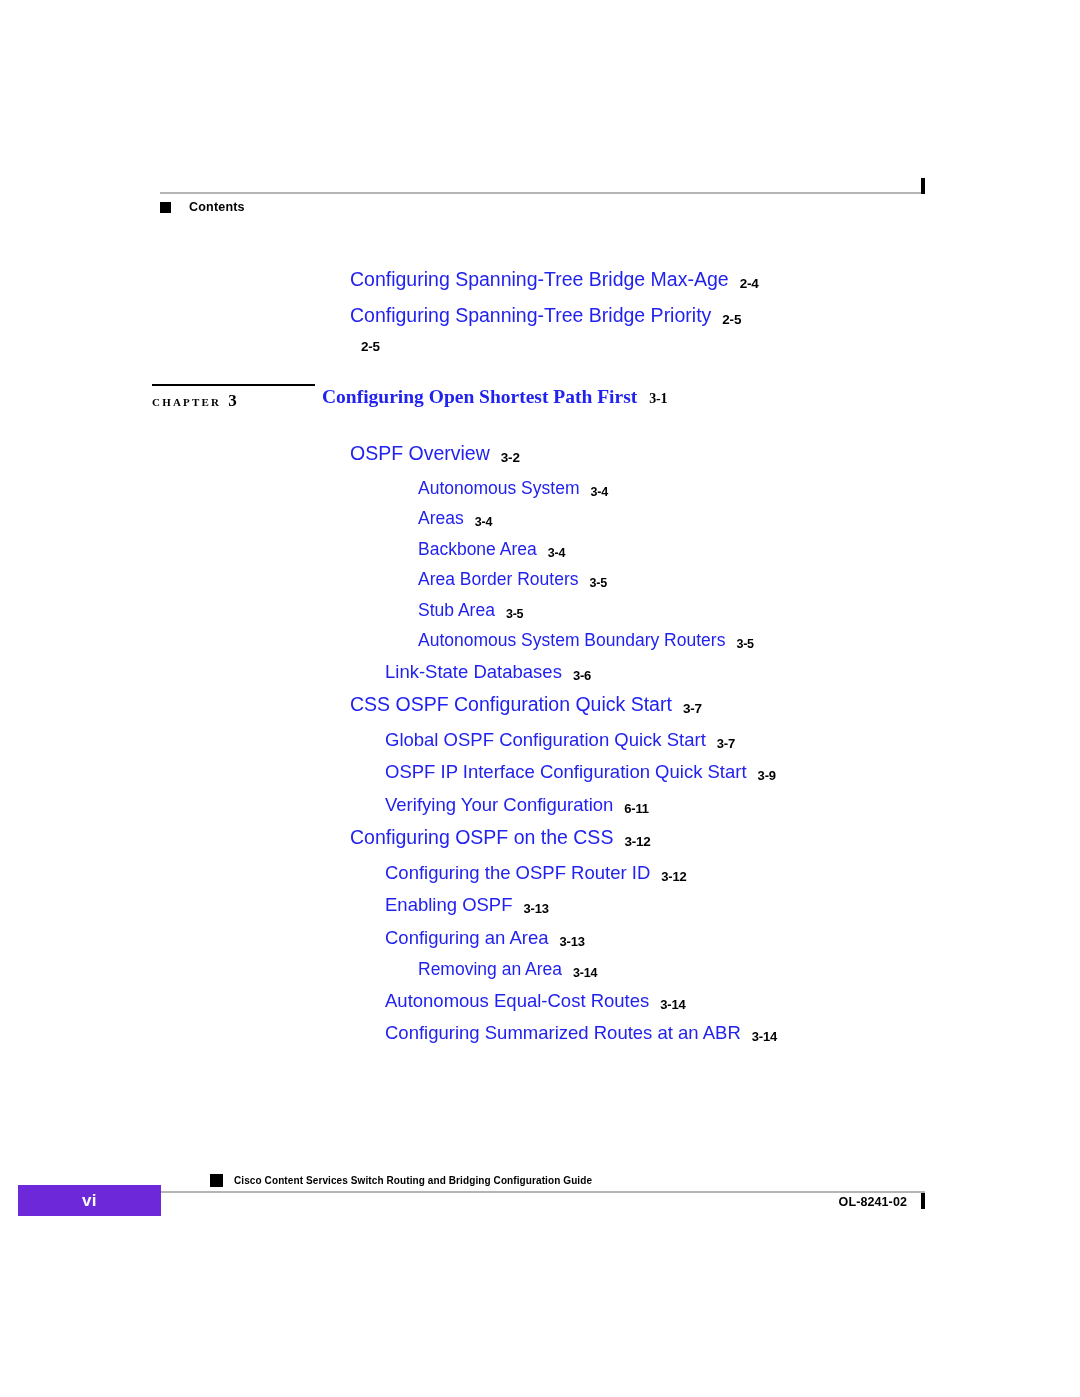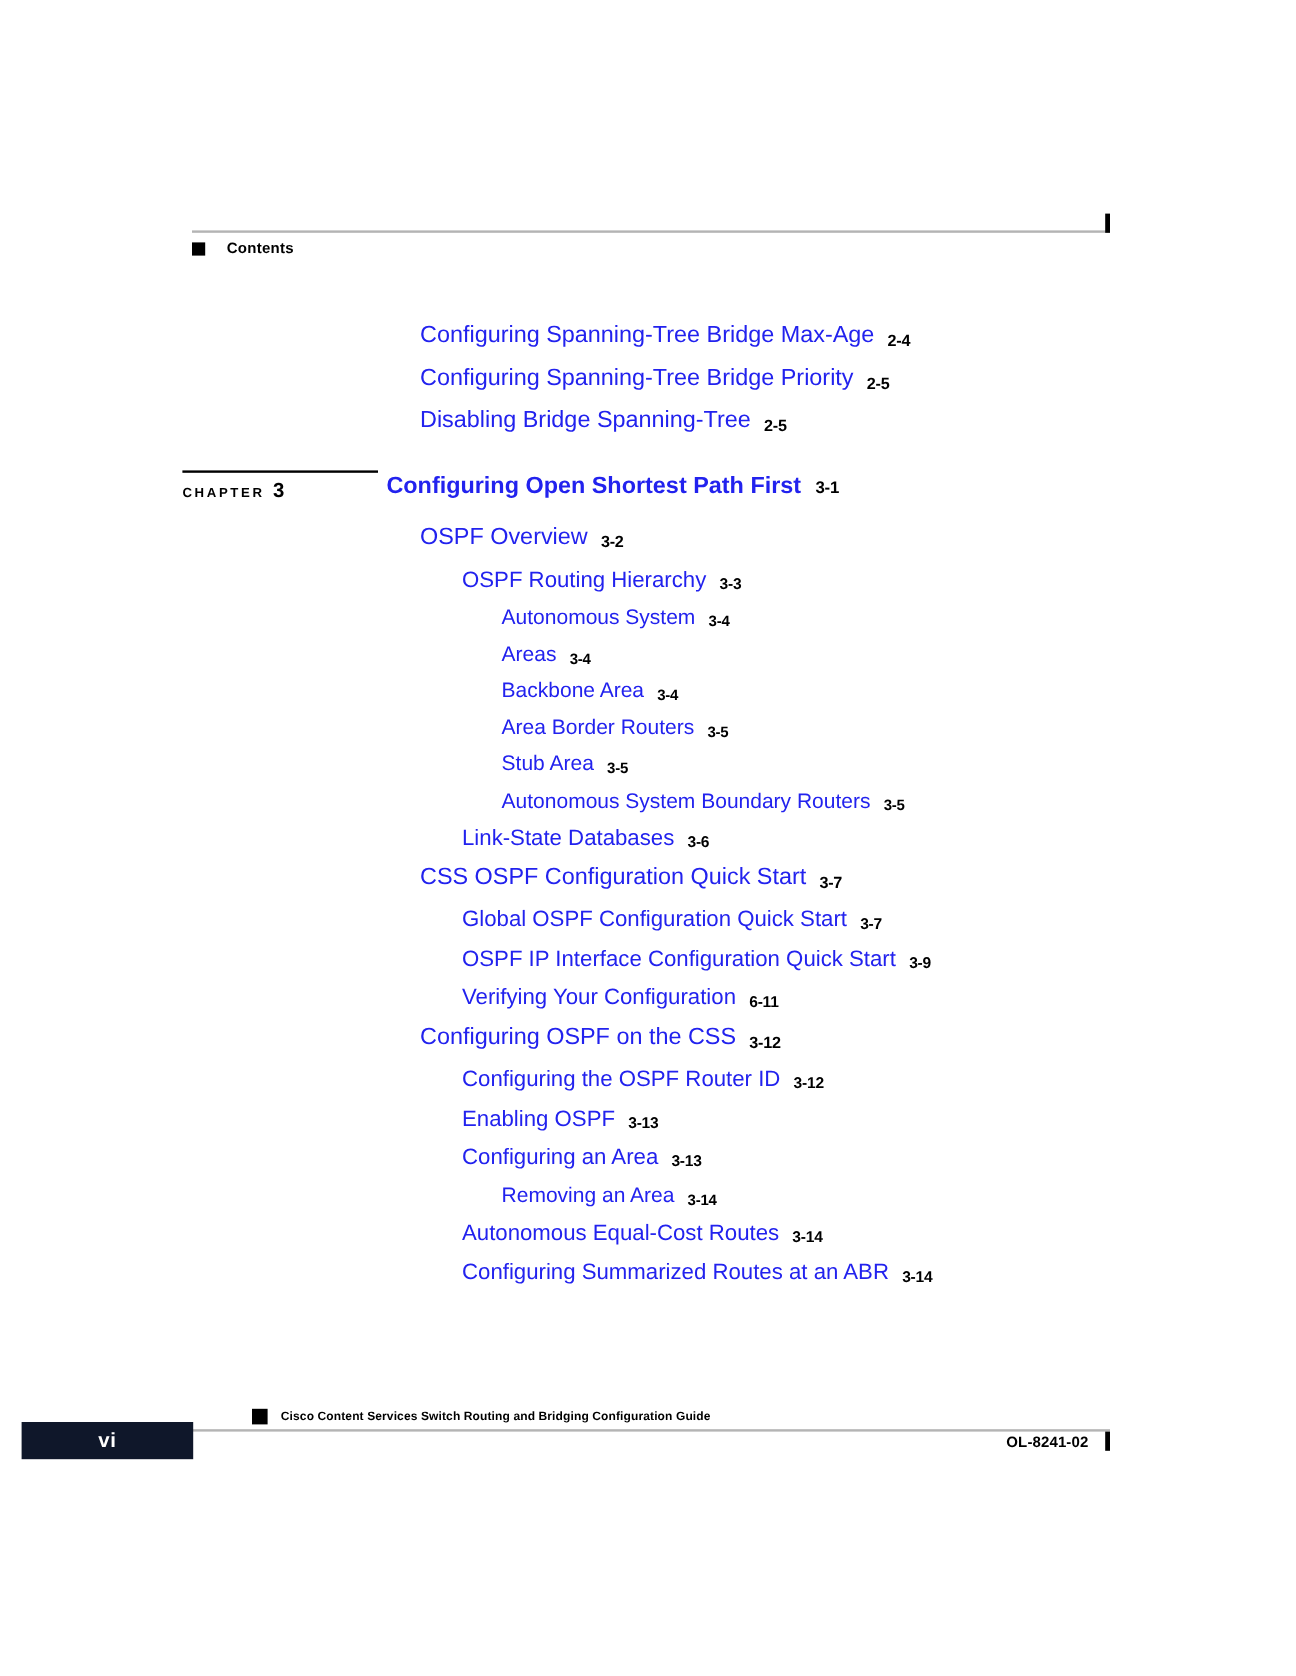--- a/index.html
+++ b/index.html
@@ -87,22 +87,23 @@
   .lvl3 { font-size: 17.5px; padding-left: 418px; margin-bottom: 9.5px; }
 
   .lvl1 .toc-page { font-size: 13.5px; }
   .lvl2 .toc-page { font-size: 13px; }
   .lvl3 .toc-page { font-size: 12.5px; }
 
   
   .chapter-block {
     position: relative;
     margin-top: 30px;
-    margin-bottom: 10px;
+    margin-bottom: 24px;
     height: 34px;
+    font-family: Liberation Serif, serif;
   }
   .chapter-label {
     position: absolute;
     left: 152px;
     top: 0px;
     width: 163px;
   }
   .chapter-rule {
     height: 2px;
     background: #000000;
@@ -187,21 +188,21 @@
   .footer-bottom {
     position: relative;
     height: 30px;
   }
   .footer-pagebox {
     position: absolute;
     left: -142px;
     top: -8px;
     width: 143px;
     height: 31px;
-    background: #0f172a;
+    background: #6d28d9;
     display: flex;
     align-items: center;
     justify-content: center;
   }
   .footer-pagenum {
     color: #ffffff;
     font-size: 17px;
     font-weight: bold;
     letter-spacing: 0.5px;
   }
@@ -233,21 +234,20 @@
   <div id="toc-top-list">
       <div class="toc-entry lvl1">
         <span class="toc-title">Configuring Spanning-Tree Bridge Max-Age</span>
         <span class="toc-page">2-4</span>
       </div>
       <div class="toc-entry lvl1">
         <span class="toc-title">Configuring Spanning-Tree Bridge Priority</span>
         <span class="toc-page">2-5</span>
       </div>
       <div class="toc-entry lvl1">
-        <span class="toc-title">Disabling Bridge Spanning-Tree</span>
         <span class="toc-page">2-5</span>
       </div>
     </div>
 
   <div class="chapter-block">
     <div class="chapter-label">
       <div class="chapter-rule"></div>
       <div class="chapter-label-row">
         <span class="chapter-word">CHAPTER</span>
         <span class="chapter-num">3</span>
@@ -257,24 +257,20 @@
       <span class="chapter-title">Configuring Open Shortest Path First</span>
       <span class="toc-page">3-1</span>
     </div>
   </div>
 
   <div id="toc-chapter-list">
       <div class="toc-entry lvl1">
         <span class="toc-title">OSPF Overview</span>
         <span class="toc-page">3-2</span>
       </div>
-      <div class="toc-entry lvl2">
-        <span class="toc-title">OSPF Routing Hierarchy</span>
-        <span class="toc-page">3-3</span>
-      </div>
       <div class="toc-entry lvl3">
         <span class="toc-title">Autonomous System</span>
         <span class="toc-page">3-4</span>
       </div>
       <div class="toc-entry lvl3">
         <span class="toc-title">Areas</span>
         <span class="toc-page">3-4</span>
       </div>
       <div class="toc-entry lvl3">
         <span class="toc-title">Backbone Area</span>

